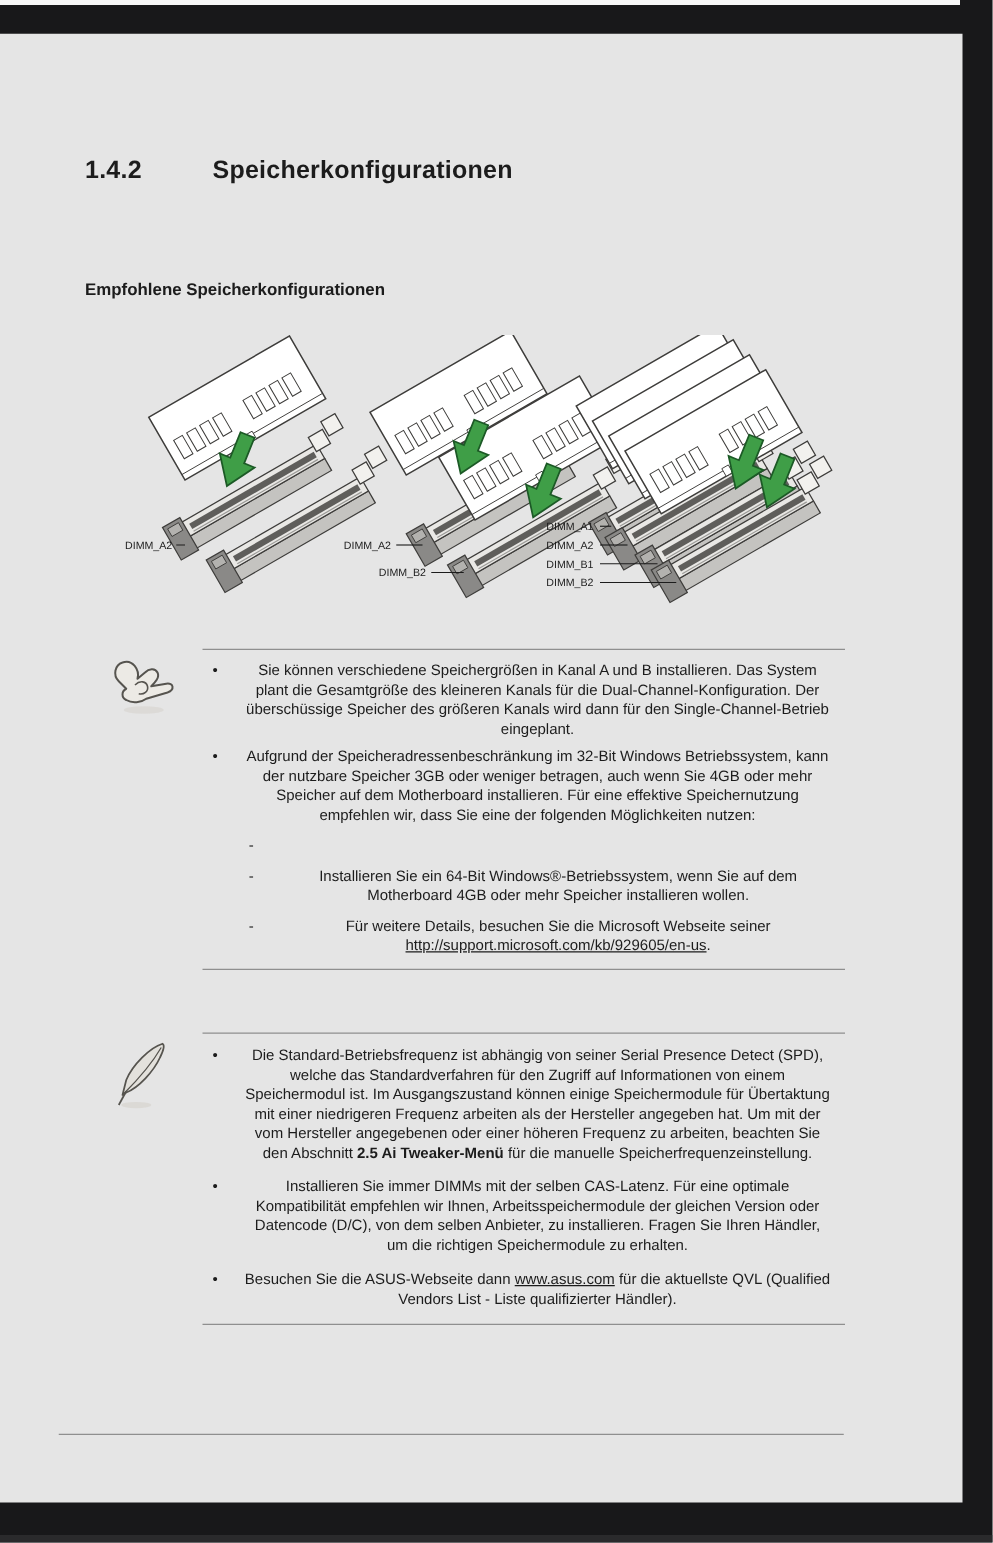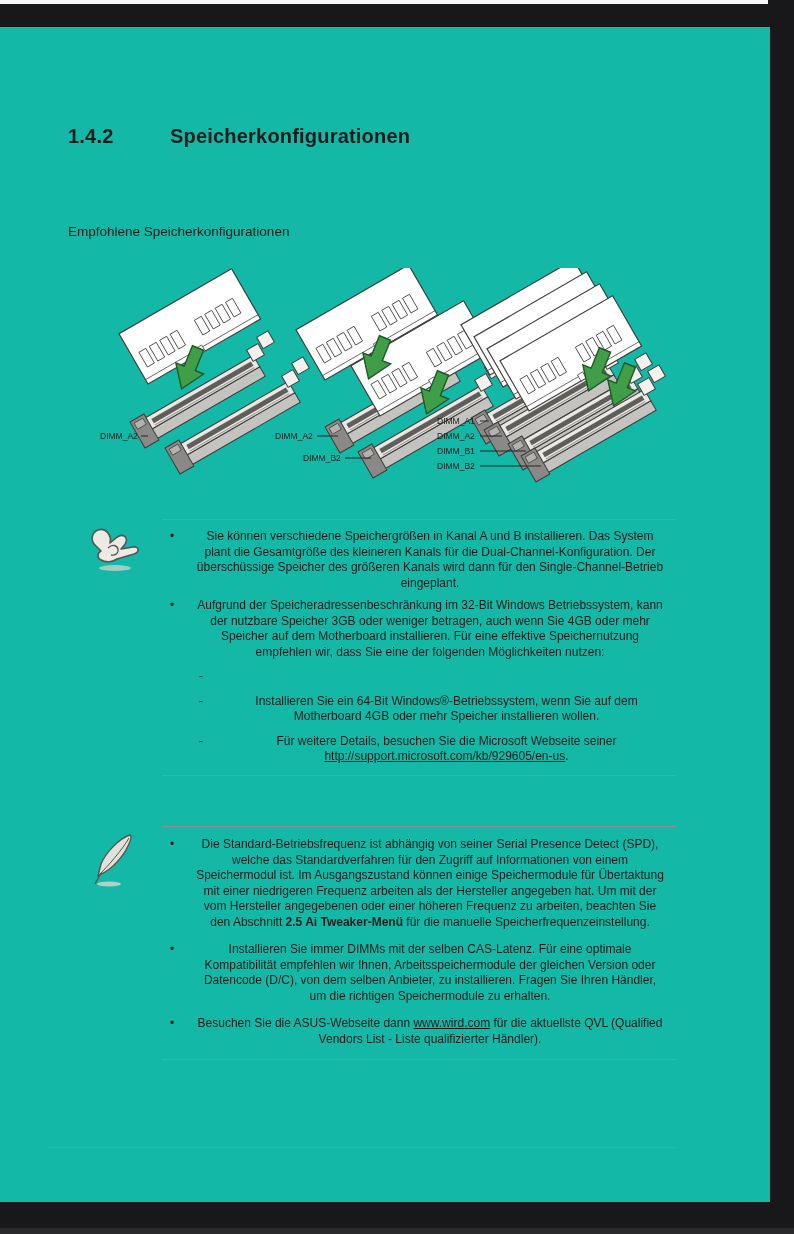--- a/index.html
+++ b/index.html
@@ -6,26 +6,26 @@
   body{
     width:794px;height:1234px;position:relative;overflow:hidden;
     background:#18181a;
     font-family:"Liberation Sans", sans-serif;
     color:#1c1c1c;
     -webkit-font-smoothing:antialiased;
   }
   .prev-page-strip{position:absolute;left:0;top:0;width:768px;height:4px;background:#f7f7f7;}
   .next-page-strip{position:absolute;left:0;top:1228px;width:794px;height:6px;background:#2a2a2c;}
   .page{
-    position:absolute;left:0;top:27px;width:770px;height:1175px;background:#14b8a6;
+    position:absolute;left:0;top:27px;width:770px;height:1175px;background:#e5e5e5;
   }
   .heading{position:absolute;left:68px;top:98px;font-size:20px;font-weight:bold;letter-spacing:0.2px;}
   .heading .num{display:inline-block;width:102px;}
   .intro{position:absolute;left:68px;top:140px;width:552px;font-size:13.3px;line-height:19px;}
-  .subheading{position:absolute;left:68px;top:197px;font-size:13.5px;font-weight:normal;}
+  .subheading{position:absolute;left:68px;top:197px;font-size:13.5px;font-weight:bold;}
   .figure{position:absolute;left:55px;top:241px;}
   .fig-label{font-size:8.5px;fill:#1c1c1c;font-family:"Liberation Sans",sans-serif;}
   .note{
     position:absolute;left:162px;width:514px;
     border-top:1px solid #8f8f8f;border-bottom:1px solid #8f8f8f;
     font-size:12px;line-height:15.5px;
   }
   .note-inner{padding:9px 0 10px 0;}
   .li{display:flex;align-items:flex-start;padding-left:8px;padding-right:10px;}
   .li + .li{margin-top:7px;}
@@ -175,20 +175,20 @@
       <div class="li">
         <span class="marker">•</span>
         <div class="t"><span>Die Standard-Betriebsfrequenz ist abhängig von seiner Serial Presence Detect (SPD), welche das Standardverfahren für den Zugriff auf Informationen von einem Speichermodul ist. Im Ausgangszustand können einige Speichermodule für Übertaktung mit einer niedrigeren Frequenz arbeiten als der Hersteller angegeben hat. Um mit der vom Hersteller angegebenen oder einer höheren Frequenz zu arbeiten, beachten Sie den Abschnitt </span><span class="bold">2.5 Ai Tweaker-Menü</span><span> für die manuelle Speicherfrequenzeinstellung.</span></div>
       </div>
       <div class="li" style="margin-top:12px">
         <span class="marker">•</span>
         <div class="t">Installieren Sie immer DIMMs mit der selben CAS-Latenz. Für eine optimale Kompatibilität empfehlen wir Ihnen, Arbeitsspeichermodule der gleichen Version oder Datencode (D/C), von dem selben Anbieter, zu installieren. Fragen Sie Ihren Händler, um die richtigen Speichermodule zu erhalten.</div>
       </div>
       <div class="li" style="margin-top:12px">
         <span class="marker">•</span>
-        <div class="t"><span>Besuchen Sie die ASUS-Webseite dann </span><span class="link">www.wird.com</span><span> für die aktuellste QVL (Qualified Vendors List - Liste qualifizierter Händler).</span></div>
+        <div class="t"><span>Besuchen Sie die ASUS-Webseite dann </span><span class="link">www.asus.com</span><span> für die aktuellste QVL (Qualified Vendors List - Liste qualifizierter Händler).</span></div>
       </div>
     </div>
   </div>
 
   <div class="footer-rule"></div>
 
 </div>
 
 </body></html>

